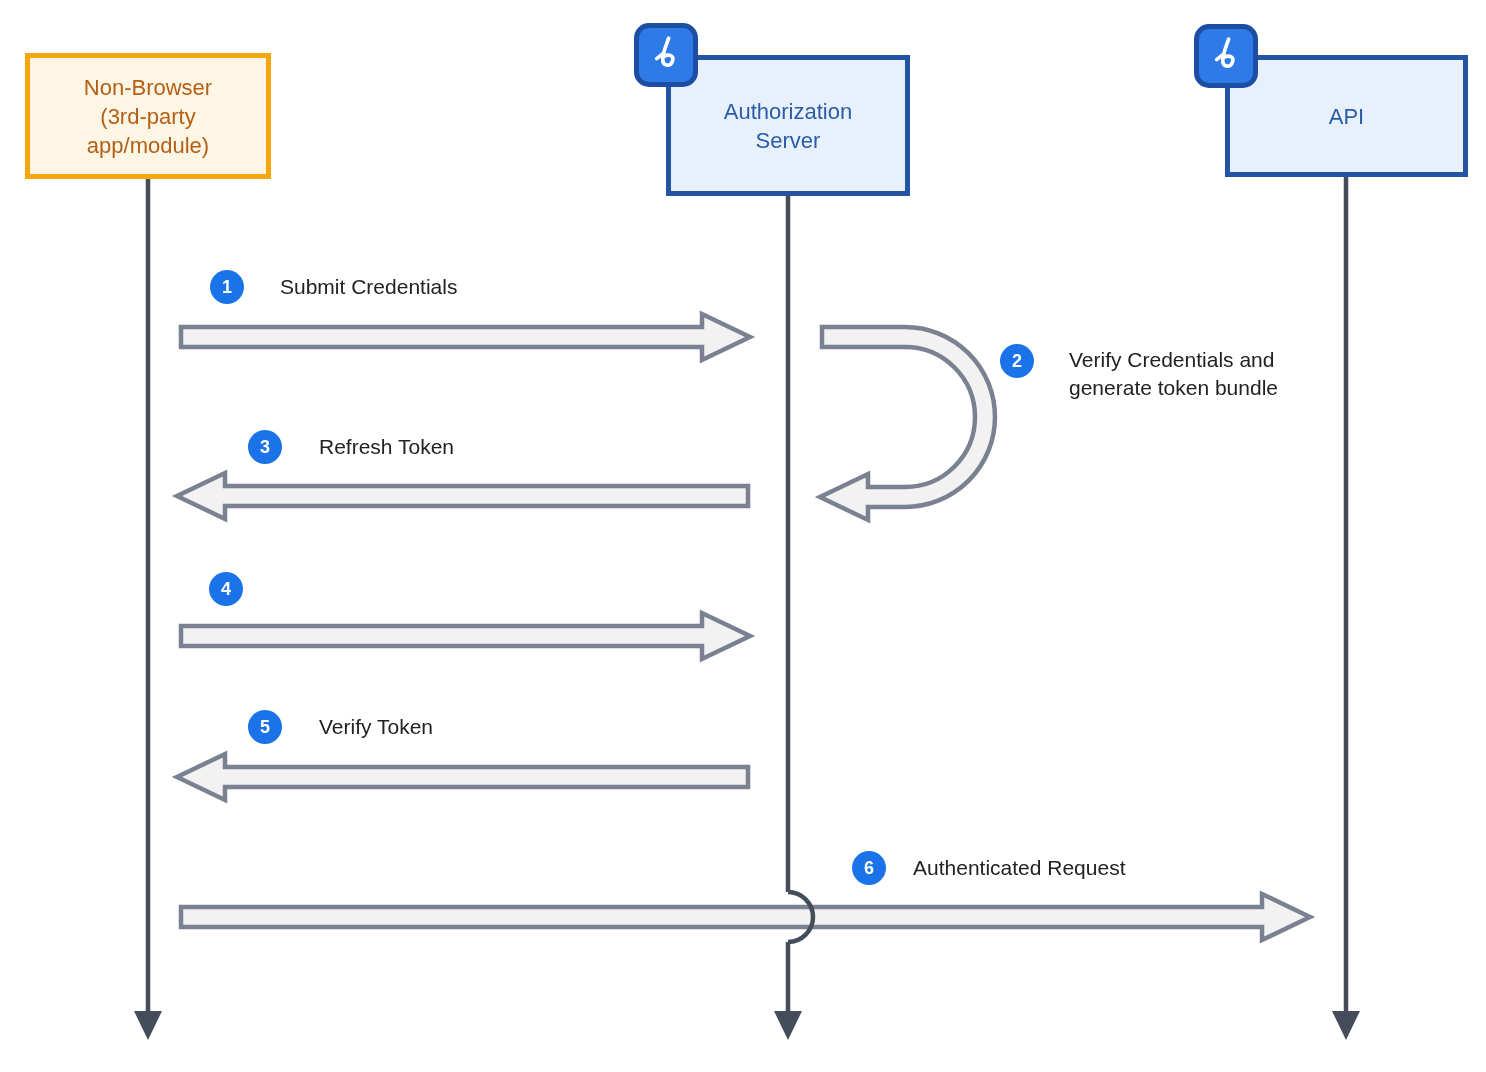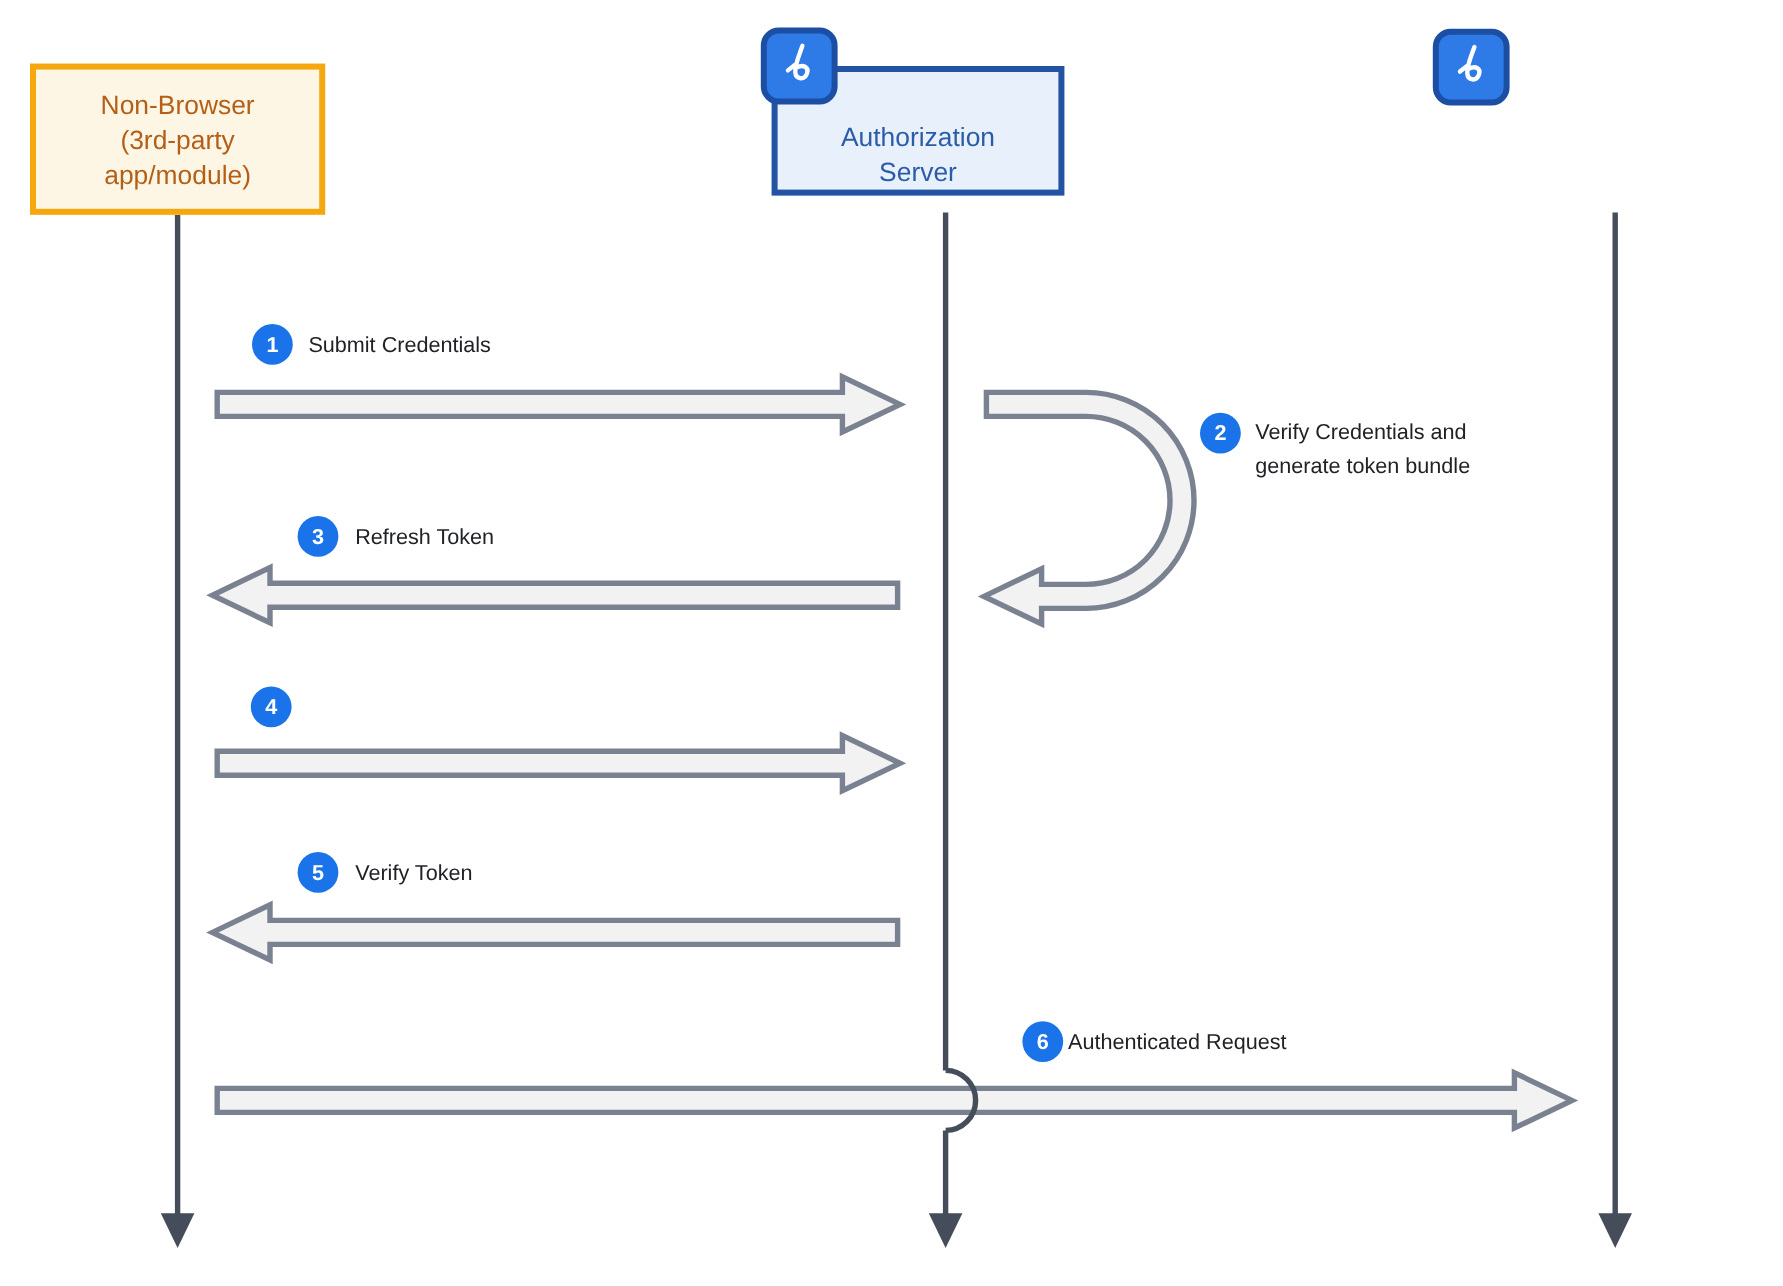--- a/index.html
+++ b/index.html
@@ -100,24 +100,25 @@
     background: var(--c-step-badge);
     color: #ffffff;
     font-size: 18px;
     font-weight: bold;
     display: flex;
     align-items: center;
     justify-content: center;
   }
   .step-label {
     position: absolute;
-    font-size: 18px;
+    font-size: 21px;
     line-height: 28px;
     color: var(--c-step-text);
     white-space: nowrap;
+    margin-left: 23px;
   }
 </style>
 </head>
 <body>
 
 <div class="canvas">
 
   <svg class="diagram-layer" viewBox="0 0 1486 1072">
 
     <g>
@@ -149,25 +150,28 @@
 
     <path class="hop-arc" d="M788 892 A25 25 0 0 1 788 942"></path>
   </svg>
 
   <div class="actor-box orange" style="left:25px; top:53px; width:246px; height:126px;">
     <span class="actor-line">Non-Browser</span>
     <span class="actor-line">(3rd-party</span>
     <span class="actor-line">app/module)</span>
   </div>
 
-  <div class="actor-box blue" style="left:643px; top:55px; width:244px; height:108px;justify-content:flex-end;">
+  <div class="actor-box blue" style="left:666px; top:55px; width:244px; height:141px;">
     <span class="actor-line">Authorization</span>
     <span class="actor-line">Server</span>
   </div>
 
+  <div class="actor-box blue" style="left:1225px; top:55px; width:243px; height:122px;">
+    <span class="actor-line">API</span>
+  </div>
 
   <div class="logo-badge" style="left:634px; top:23px;">
     <svg viewBox="0 0 24 24">
       <path class="logo-glyph" d="M13.4 3.2 C12 7.2 10.1 11.4 10.3 14.7 C10.5 17.9 14.3 18.3 15.4 15.2 C16.3 12.7 14 11.1 10.9 12.7"></path>
       <path class="logo-glyph" d="M7.1 13.9 L10.2 11.5"></path>
     </svg>
   </div>
 
   <div class="logo-badge" style="left:1194px; top:24px;">
     <svg viewBox="0 0 24 24">

